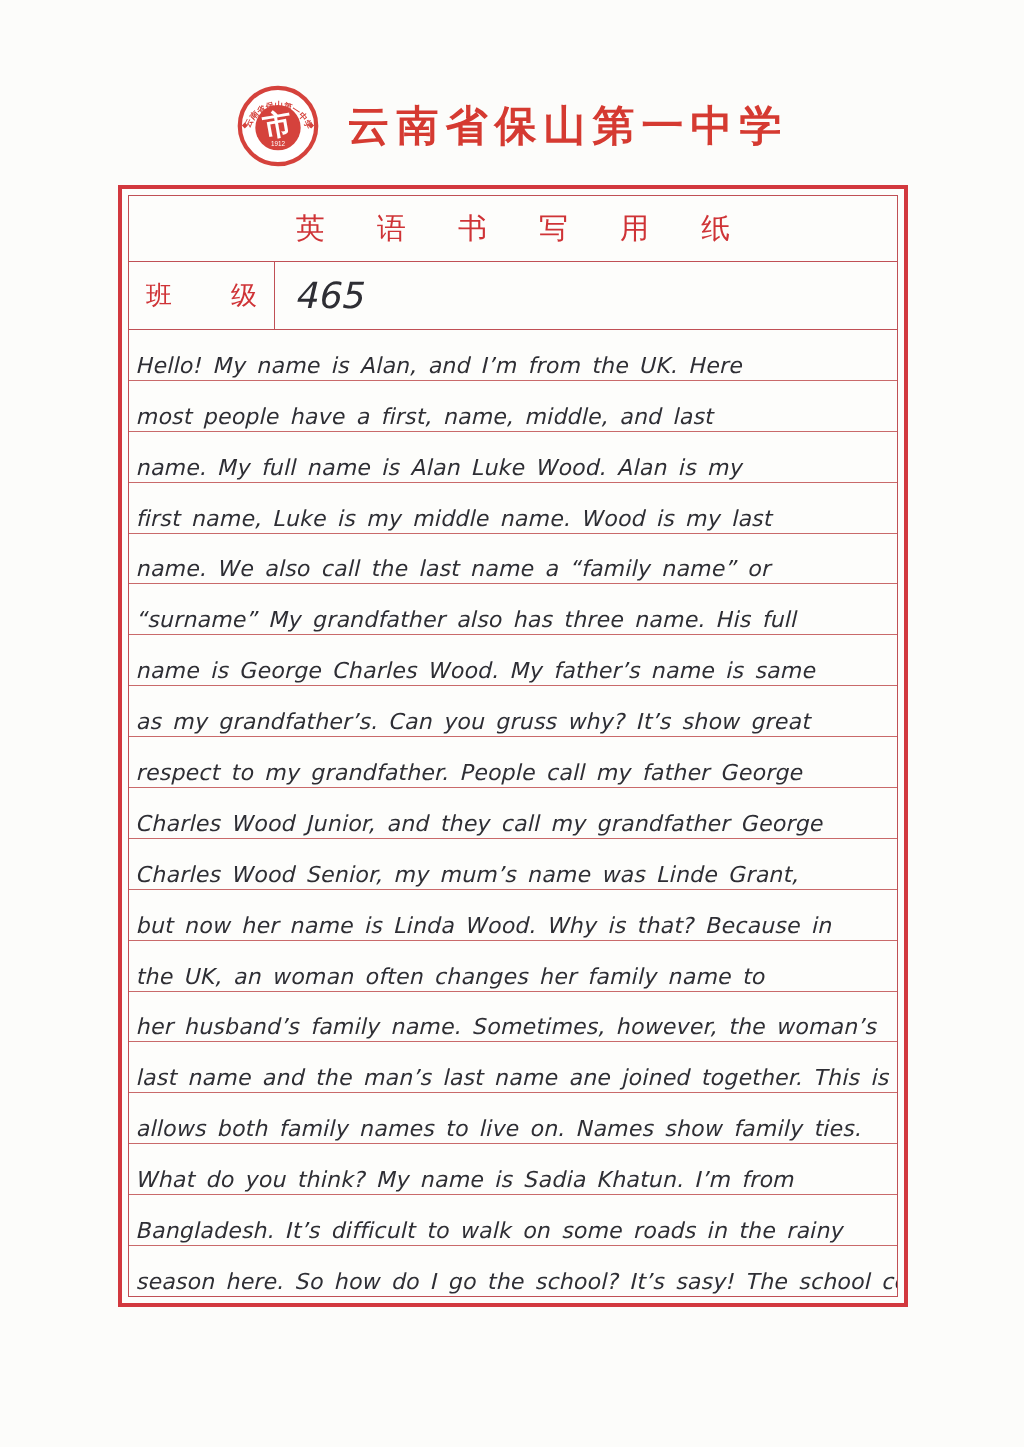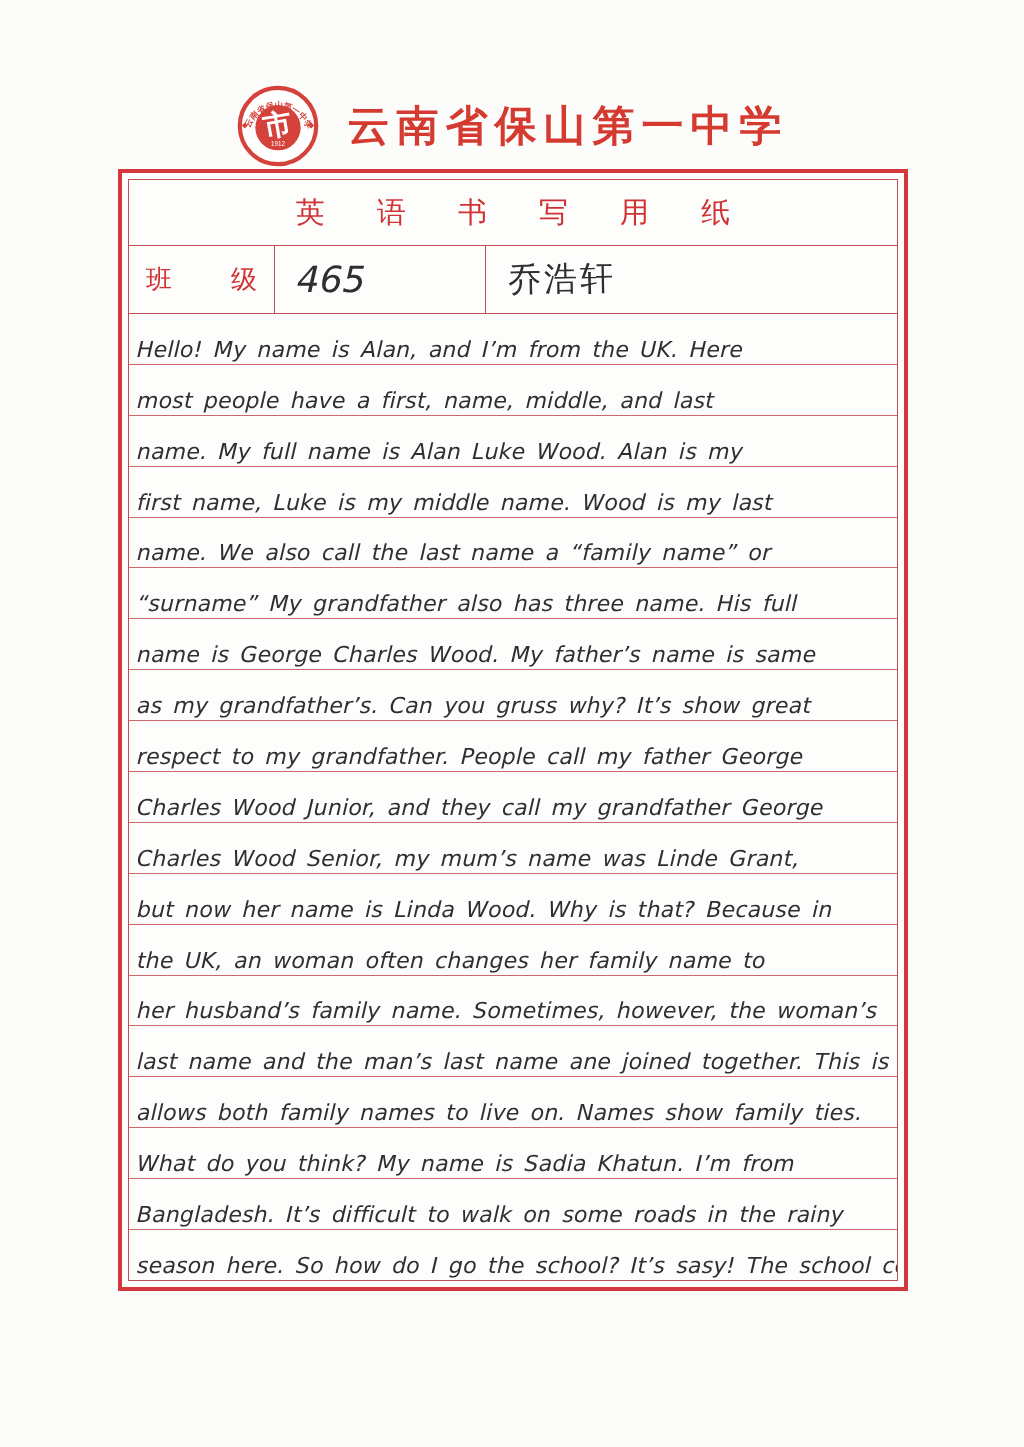--- a/index.html
+++ b/index.html
@@ -33,21 +33,21 @@
     font-weight: bold;
     letter-spacing: 7px;
     font-family: "DejaVu Sans", sans-serif;
     white-space: nowrap;
   }
 
   
   .sheet {
     position: absolute;
     left: 118px;
-    top: 169px;
+    top: 185px;
     width: 790px;
     height: 1122px;
     border: 4px solid #d2383e;
     background: #fdfdfb;
   }
   .sheet-inner {
     position: absolute;
     inset: 6px;
     border: 1.5px solid #c05055;
     display: flex;
@@ -151,23 +151,20 @@
 
       <div class="title-row">
         <div class="sheet-title">英 语 书 写 用 纸</div>
       </div>
 
       <div class="form-row">
         <div class="form-cell cell-label w-class-label">班 级</div>
         <div class="form-cell cell-value w-class-value">
           <span class="hand class-value">465</span>
         </div>
-        <div class="form-cell cell-value w-name-value">
-          <span class="hand name-value">乔浩轩</span>
-        </div>
       </div>
 
       <div class="lines" id="lines">
           <div class="line">
             <span class="hand">Hello! My name is Alan, and I’m from the UK. Here</span>
           </div>
           <div class="line">
             <span class="hand">most people have a first, name, middle, and last</span>
           </div>
           <div class="line">

